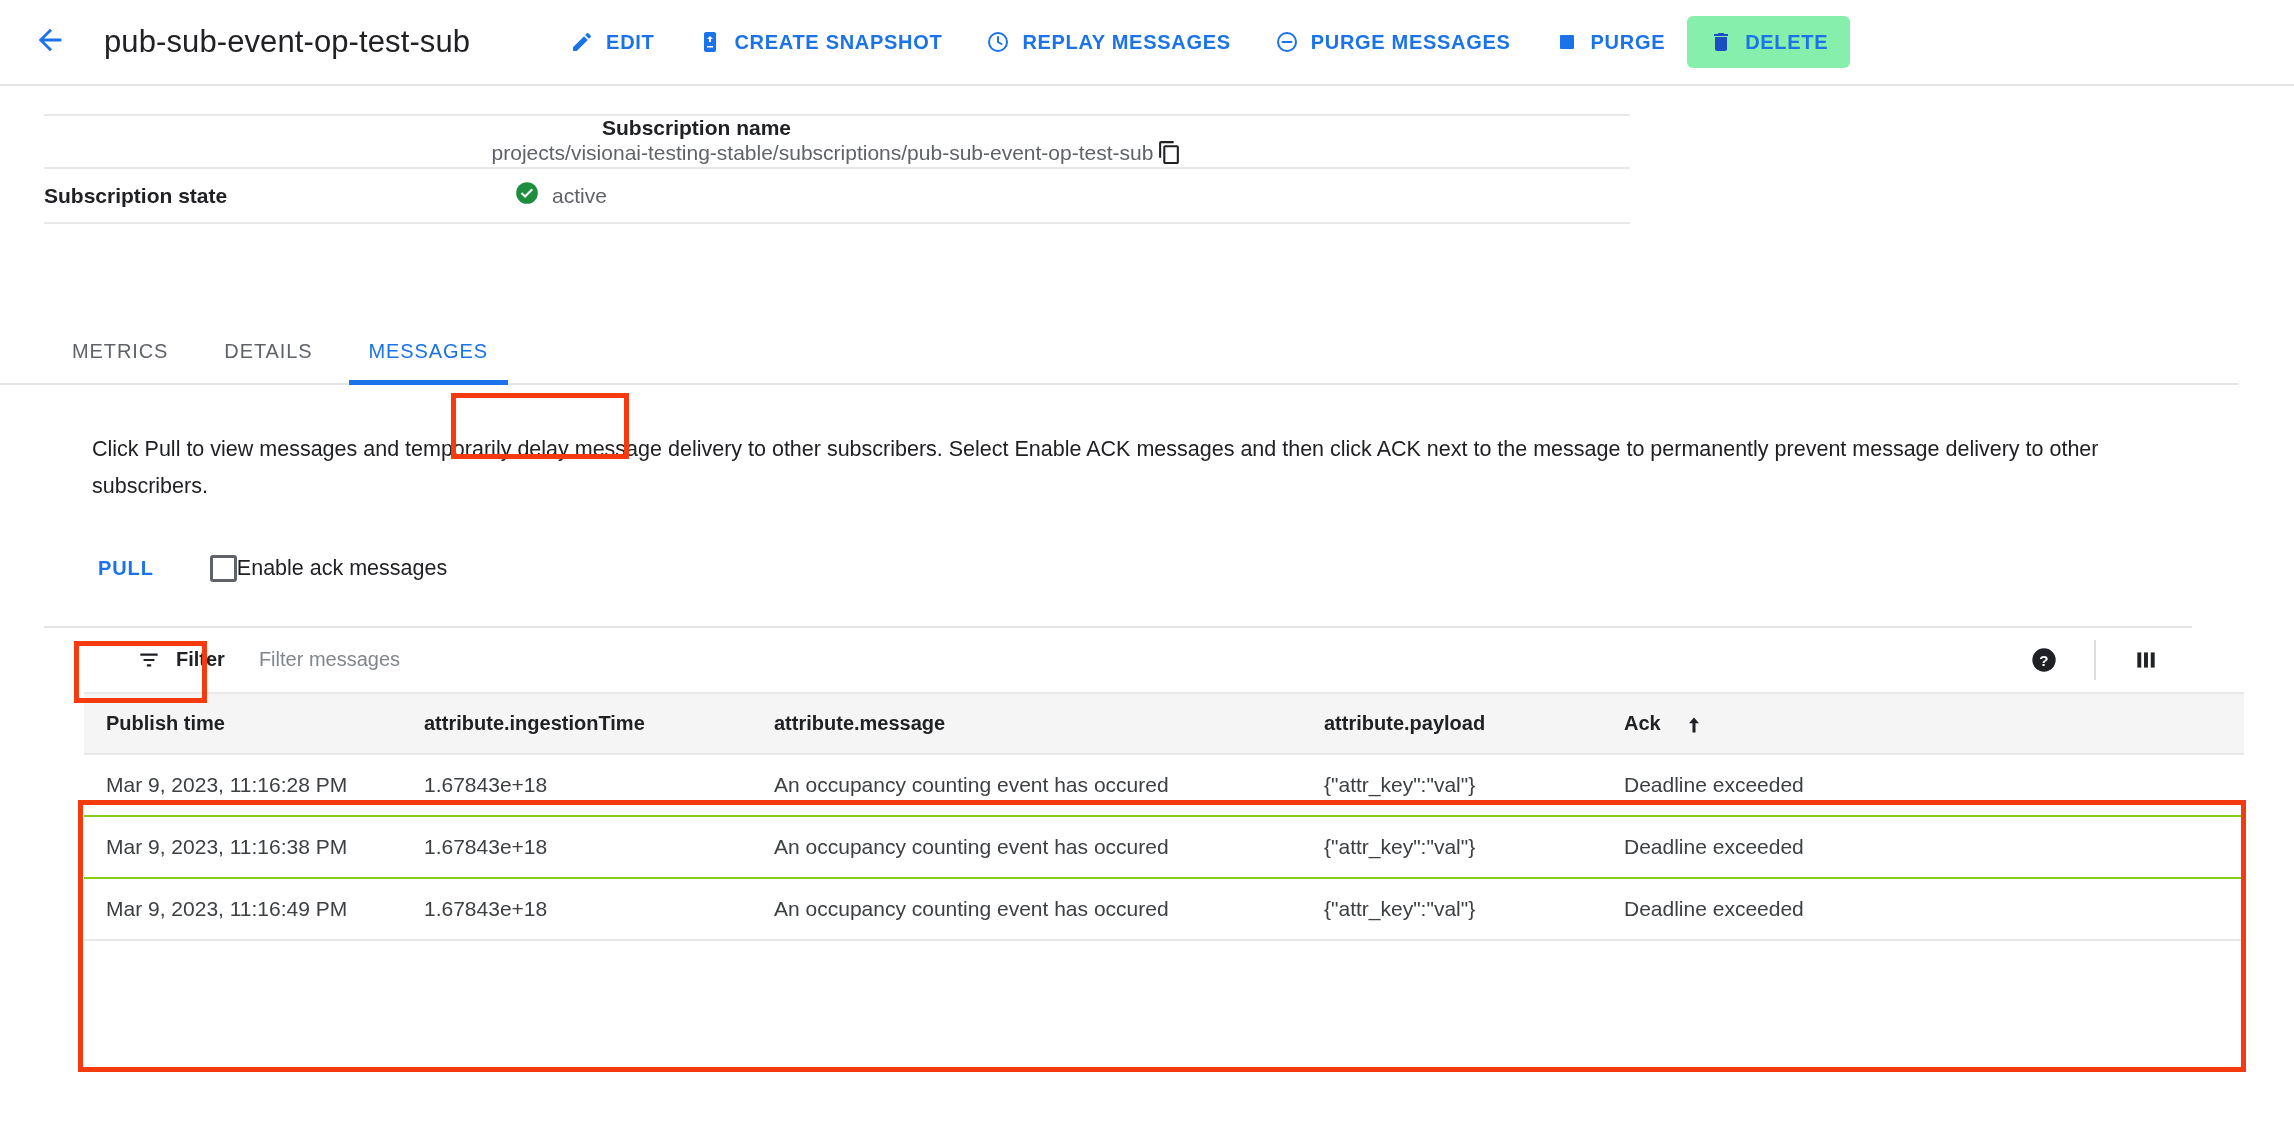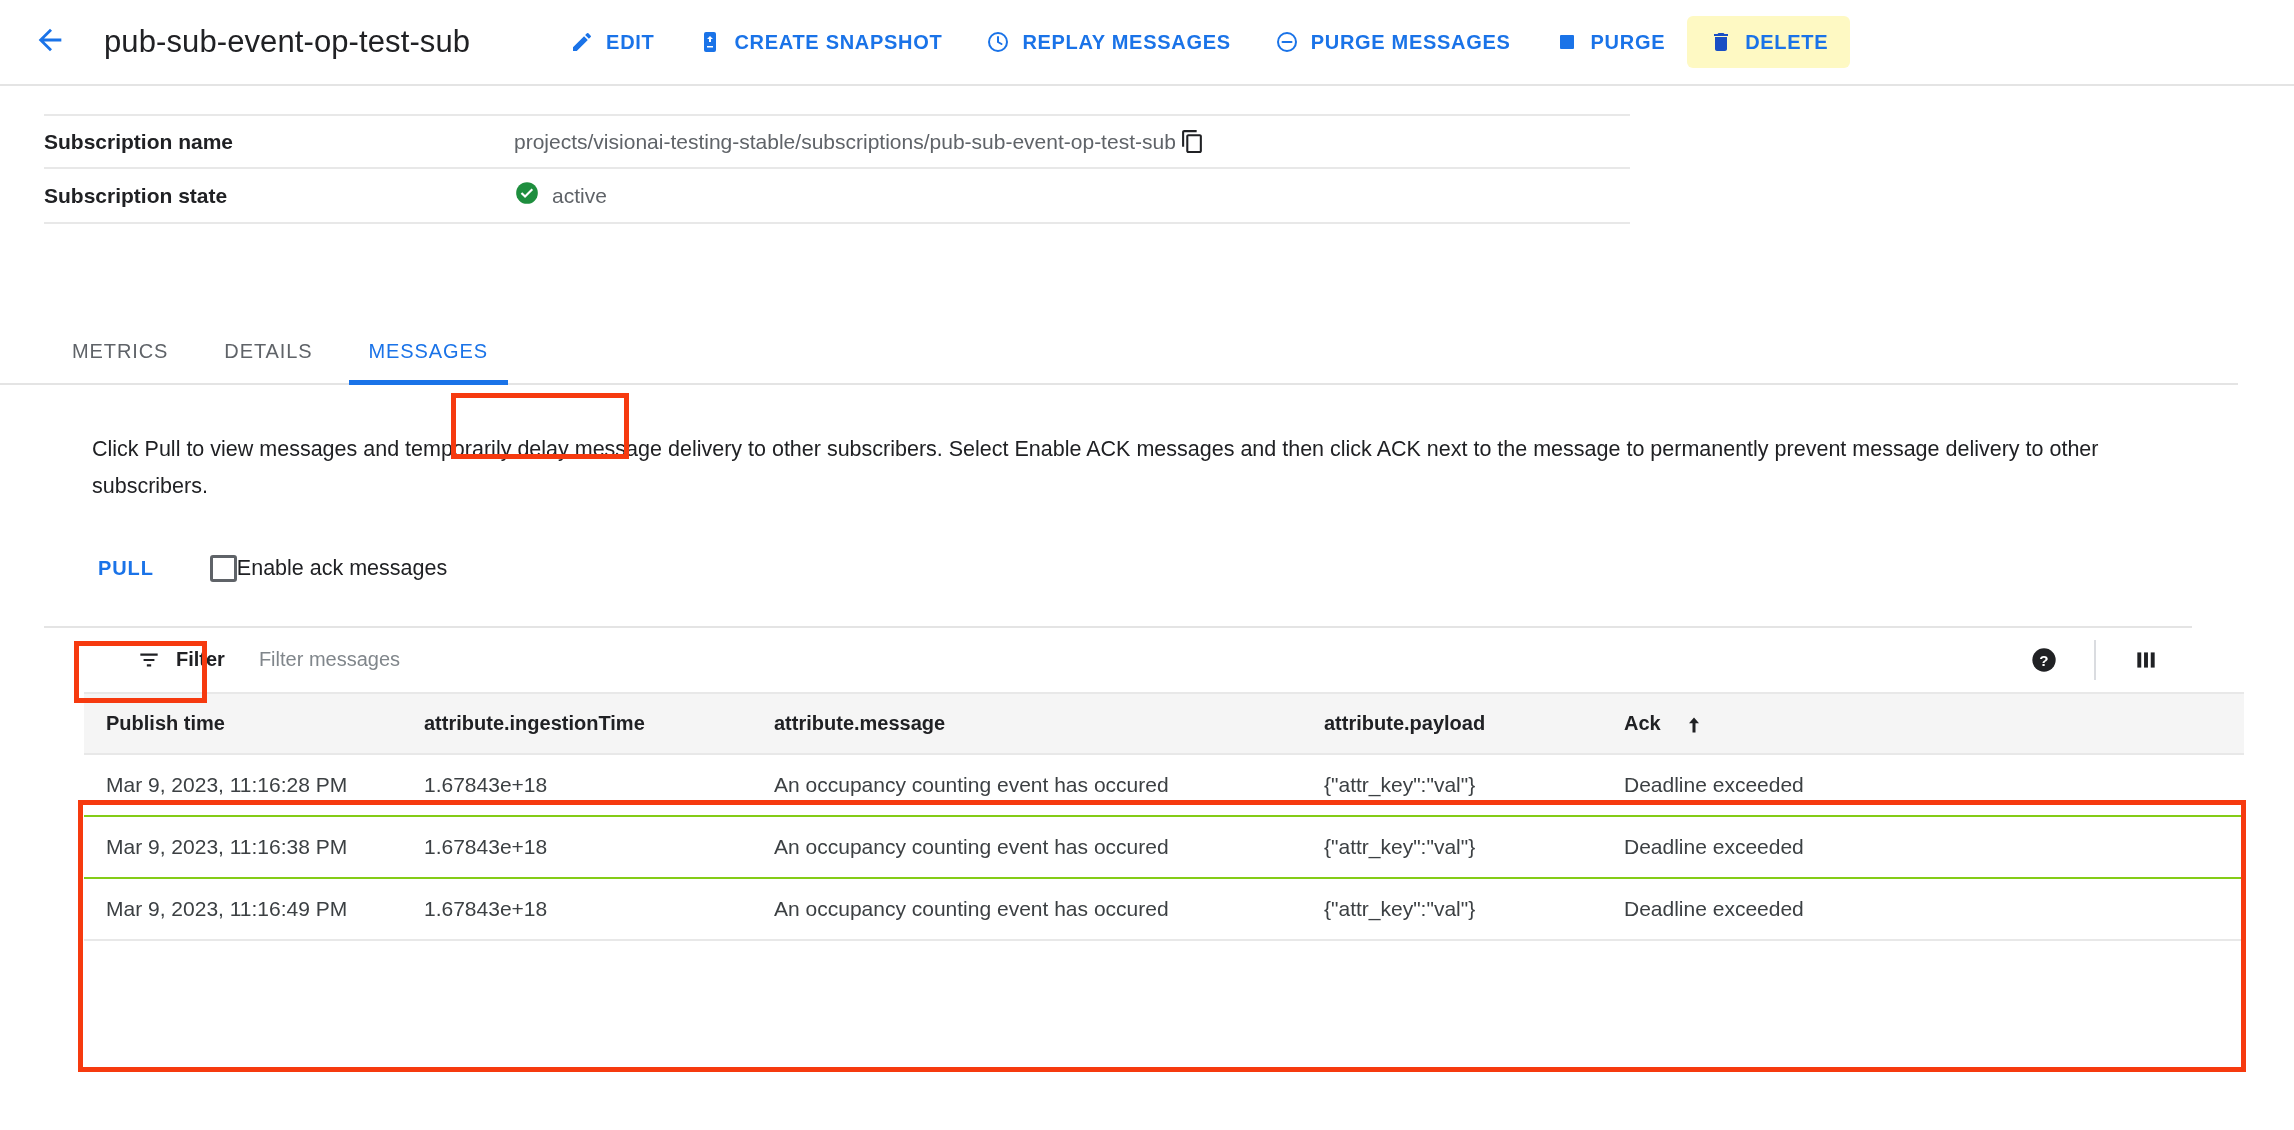--- a/index.html
+++ b/index.html
@@ -45,36 +45,36 @@
     padding: 14px 22px;
     border-radius: 6px;
     cursor: pointer;
     color: #1a73e8;
     font-size: 20px;
     font-weight: 600;
     letter-spacing: .7px;
     white-space: nowrap;
   }
   .act .lbl { line-height: 1; }
-  .act.highlight { background: #fef9c3; }
+  .act.highlight { background: #86efac; }
   .act-icon { display: flex; align-items: center; justify-content: center; width: 24px; height: 24px; flex: none; }
 
   
   .info {
     margin: 0;
     padding: 0 0 0 44px;
     width: 1630px;
   }
   .info-row {
     display: flex;
     align-items: center;
     border-bottom: 2px solid #e8e8e8;
     height: 55px;
   }
-  .info-row:first-child { border-top: 2px solid #e8e8e8; }
+  .info-row:first-child { border-top: 2px solid #e8e8e8; flex-direction: column; }
   .info-label {
     width: 470px;
     font-size: 21px;
     font-weight: bold;
     color: #202124;
     flex: none;
   }
   .info-value {
     font-size: 21px;
     color: #5f6368;

